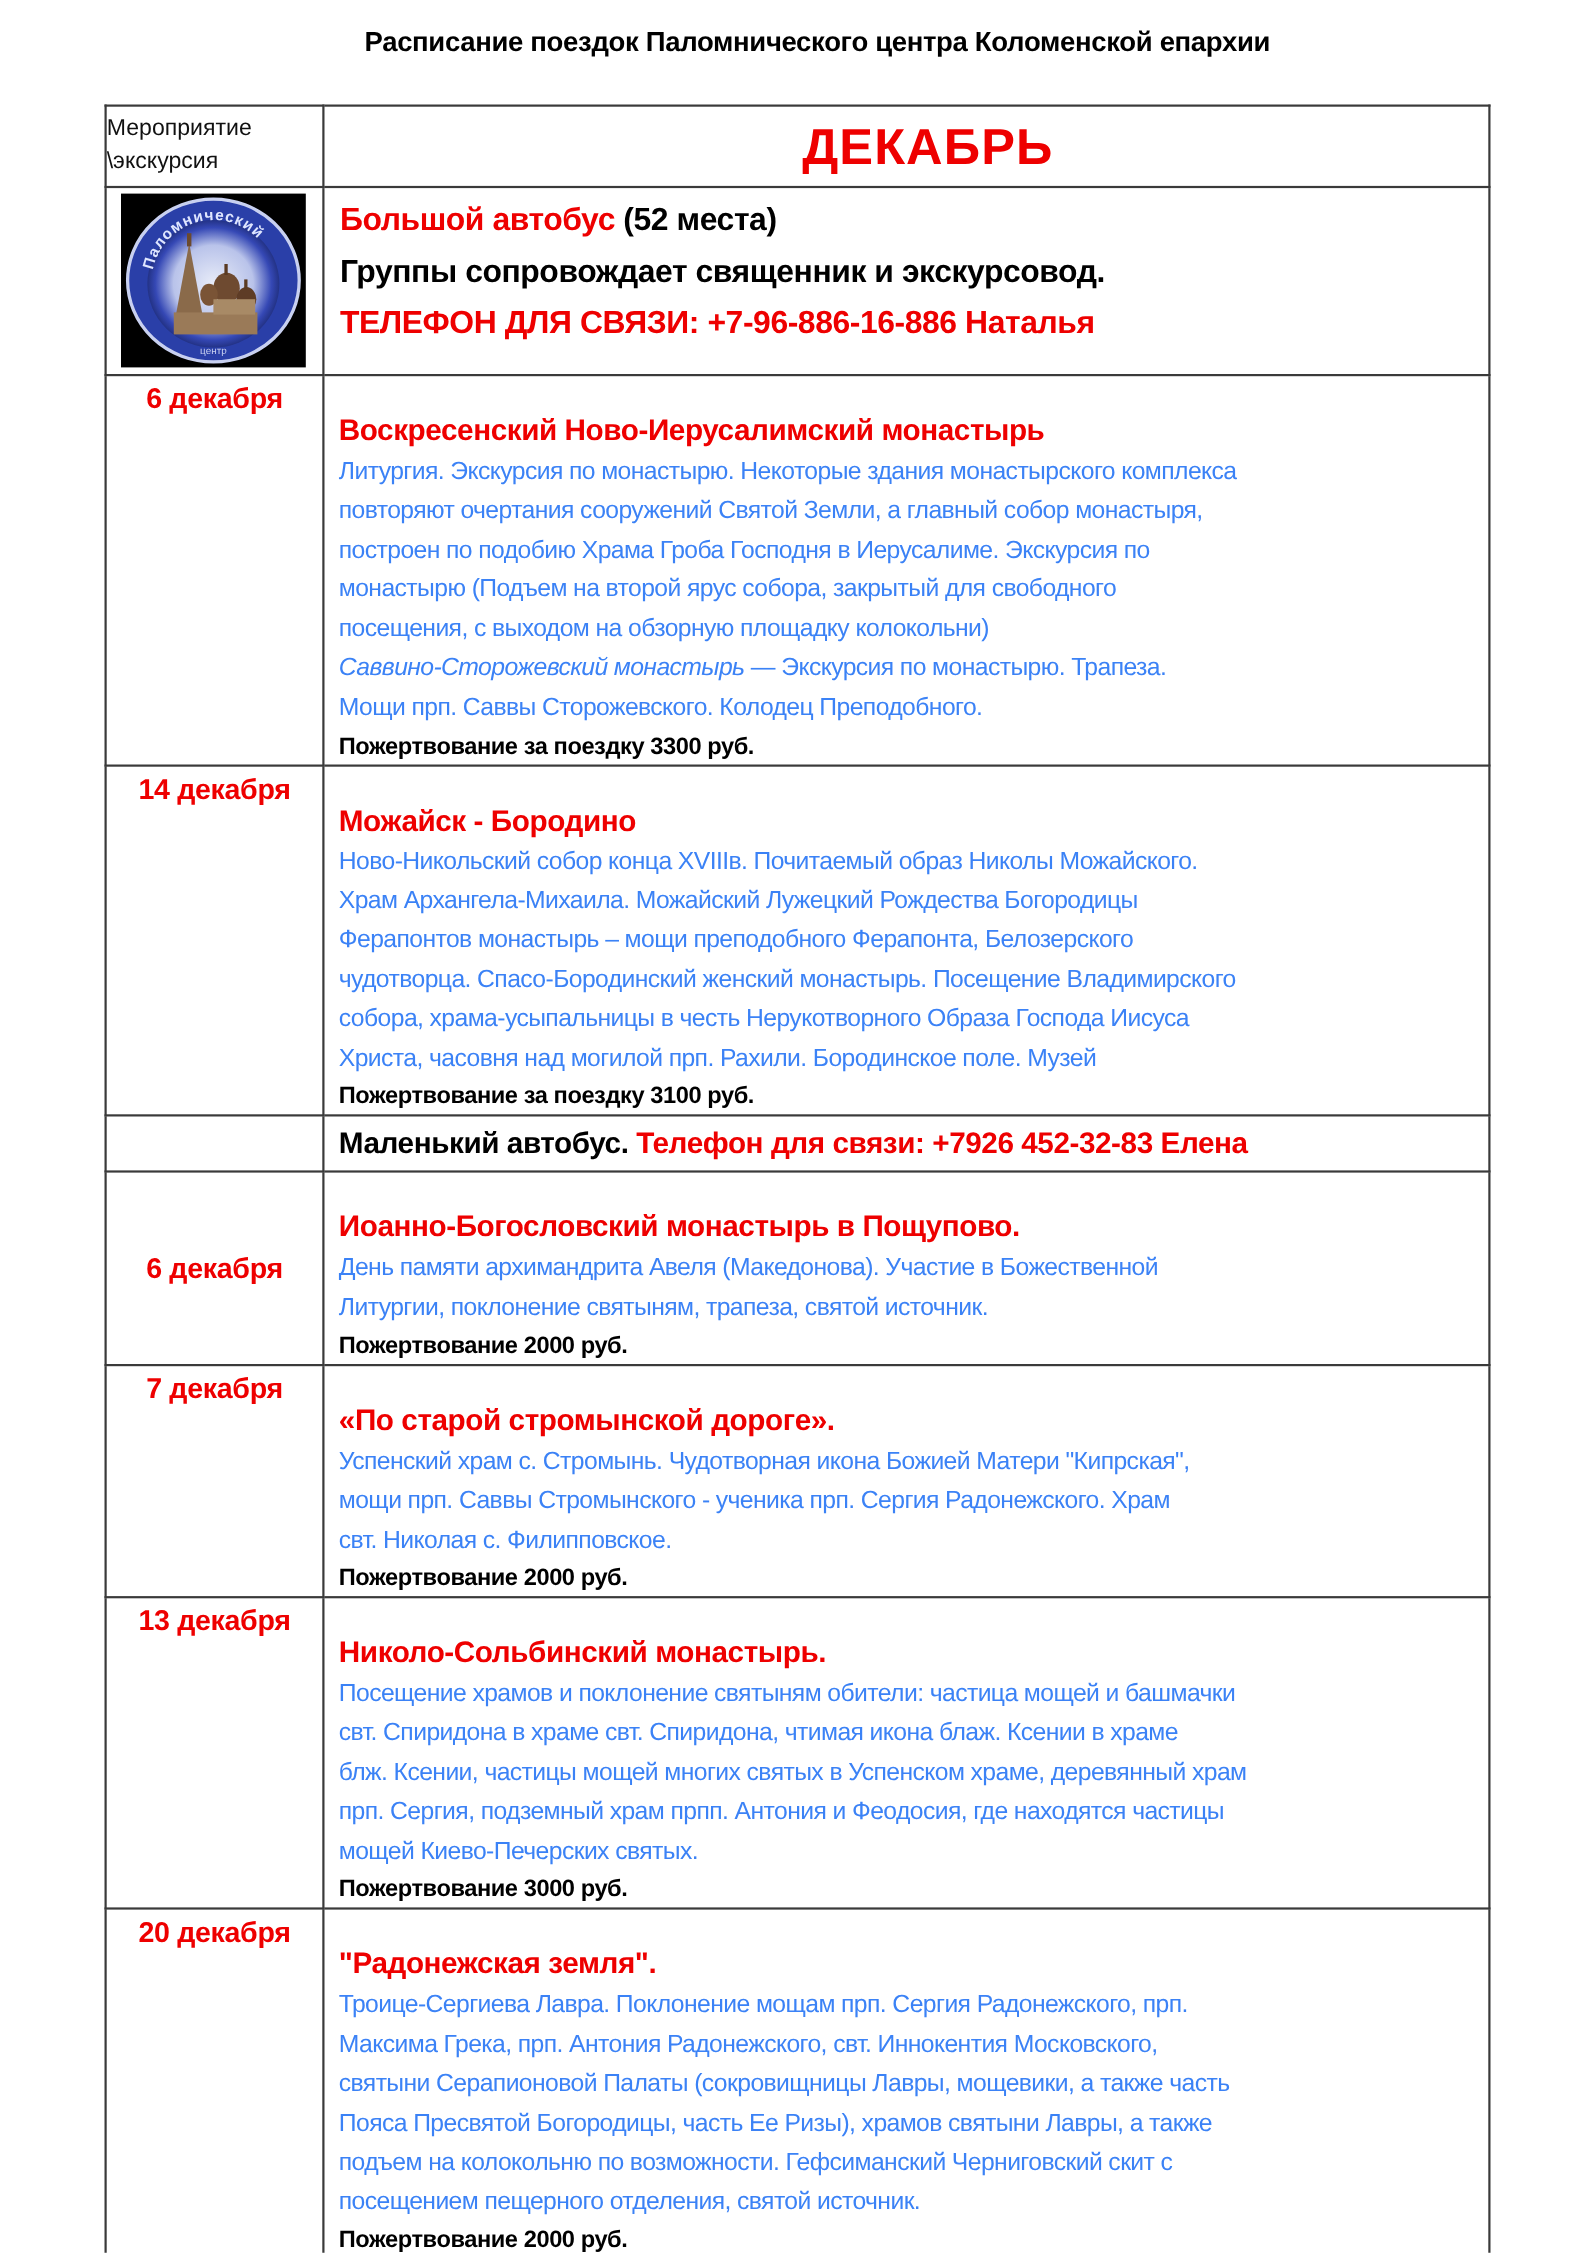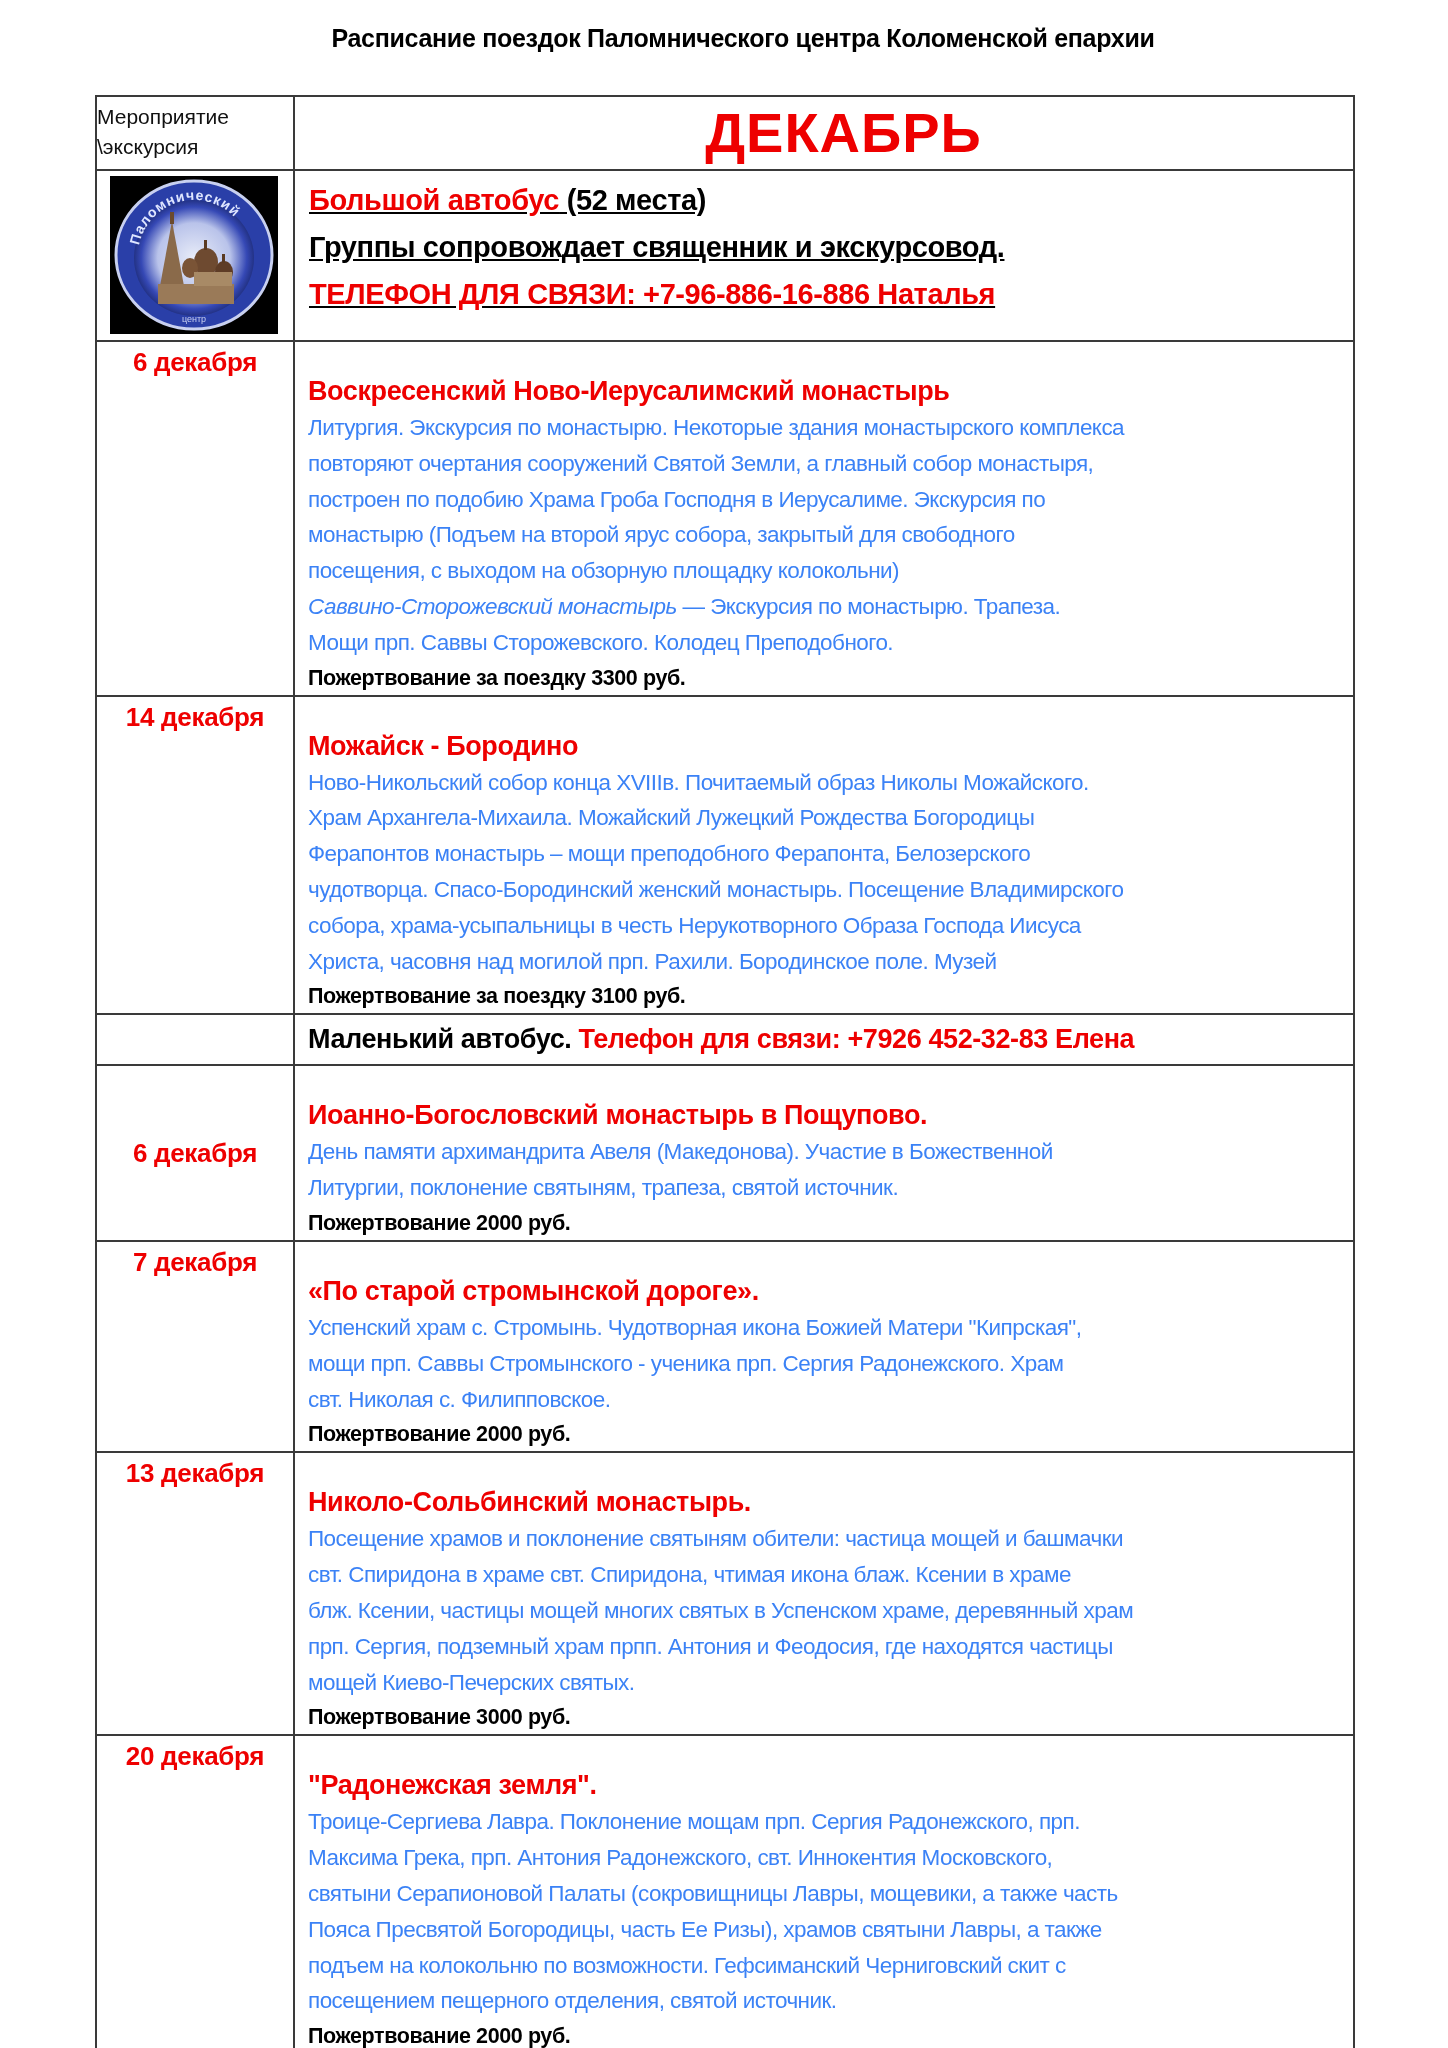--- a/index.html
+++ b/index.html
@@ -6,24 +6,24 @@
   body { width: 1448px; height: 2048px; position: relative; overflow: hidden;
          font-family: "Liberation Sans", "DejaVu Sans", sans-serif; color: #000; }
   .page-title { position: absolute; left: 0; top: 24px; width: 1448px; text-align: center;
                 font-weight: bold; font-size: 25px; letter-spacing: -0.3px; padding-left: 19px; }
   table.schedule { position: absolute; left: 95px; top: 95px; width: 1258px;
                    border-collapse: collapse; table-layout: fixed; }
   table.schedule td { border: 2px solid #3a3a3a; vertical-align: top; padding: 0; overflow: hidden; }
   col.c1 { width: 198px; }
   col.c2 { width: 1060px; }
   .hdr-label { text-align: left; font-size: 21px; line-height: 30px; padding-top: 5px; color: #111; }
-  .month { text-align: center; color: #ee0000; font-weight: bold; font-size: 56px; line-height: 72px; letter-spacing: 1px; margin-left: 39px; }
+  .month { text-align: center; color: #ee0000; font-weight: bold; font-size: 46px; line-height: 72px; letter-spacing: 1px; margin-left: 39px; }
   .logo-cell { position: relative; }
   .logo-box { position: absolute; left: 13px; top: 5px; width: 168px; height: 158px; background: #000; }
-  .intro { padding: 6px 0 0 14px; font-weight: bold; font-size: 29px; line-height: 47px; letter-spacing: -0.4px; white-space: nowrap; text-decoration: underline; }
+  .intro { padding: 6px 0 0 14px; font-weight: bold; font-size: 29px; line-height: 47px; letter-spacing: -0.4px; white-space: nowrap; }
   .red { color: #ee0000; }
   .date { color: #ee0000; font-weight: bold; font-size: 26px; text-align: center; line-height: 40px; padding-top: 2px; letter-spacing: -0.3px; }
   .date.mid { vertical-align: middle !important; padding-top: 0; }
   .content { padding: 2px 0 0 13px; white-space: nowrap; }
   .trip-title { color: #ee0000; font-weight: bold; font-size: 27px; line-height: 38px; letter-spacing: -0.4px; margin-top: 28px; }
   .desc-line { font-size: 22.5px; line-height: 35.8px; letter-spacing: -0.55px; color: #3b82f6; }
   .desc-line i { font-style: italic; }
   .price { font-weight: bold; font-size: 21.5px; line-height: 34px; letter-spacing: -0.4px; }
   .smallbus { padding: 4px 0 0 13px; font-weight: bold; font-size: 27px; line-height: 40px; letter-spacing: -0.4px; white-space: nowrap; }
 </style>

